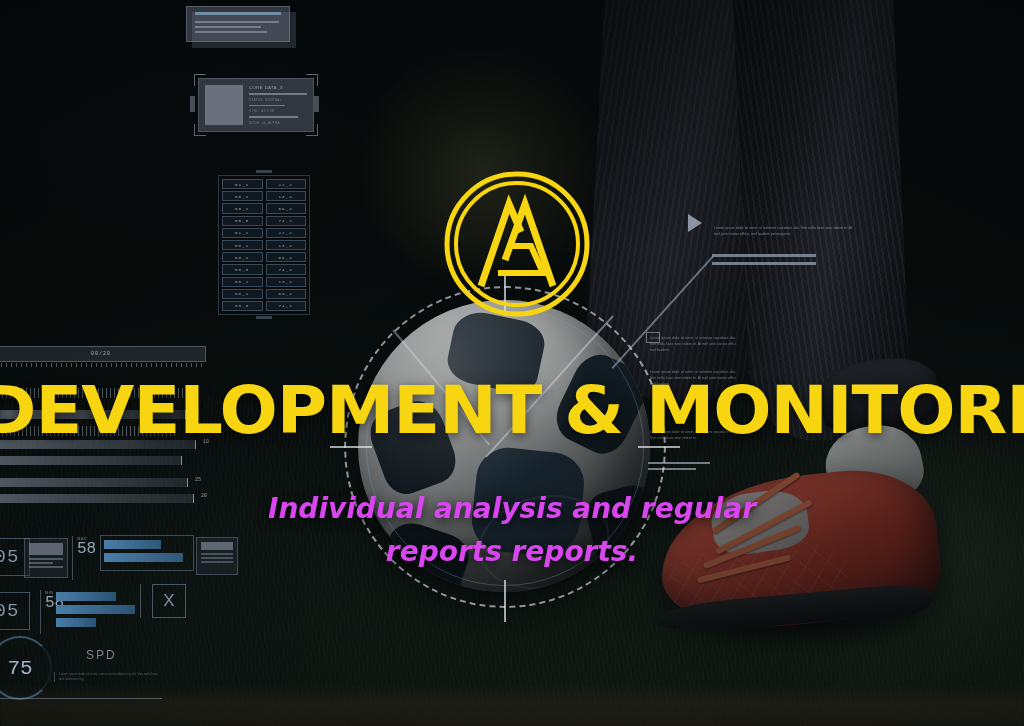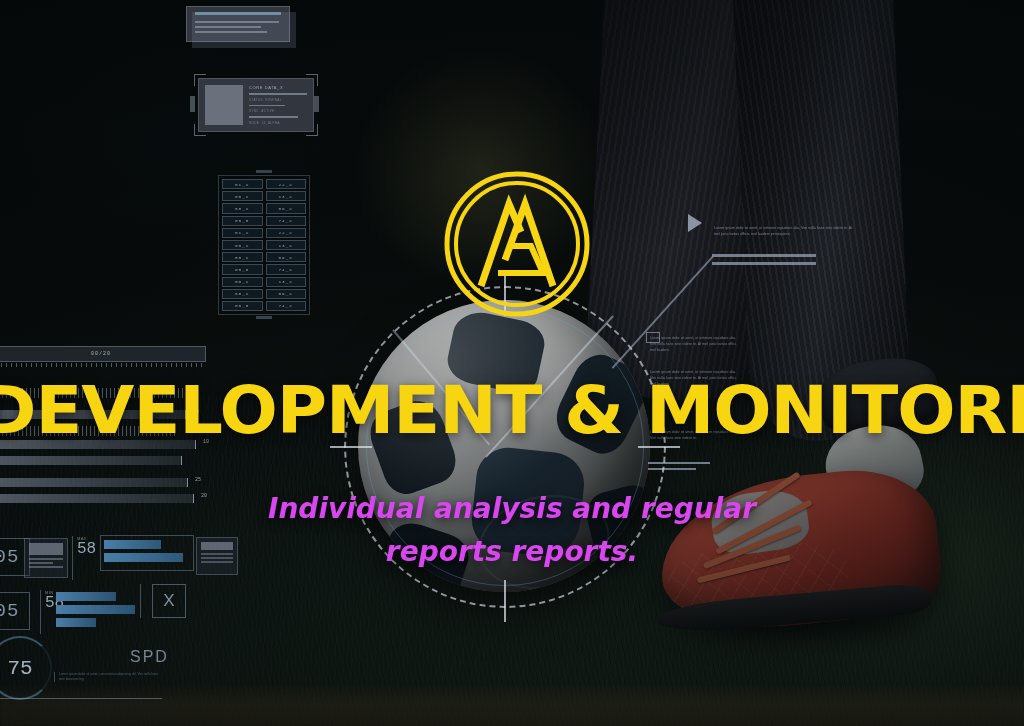--- a/index.html
+++ b/index.html
@@ -326,21 +326,21 @@
     position:absolute; left:-12px; top:636px; width:64px; height:64px;
     border-radius:50%;
     border:2px solid rgba(90,140,180,.55);
     border-right-color:rgba(90,140,180,.12);
     display:flex; align-items:center; justify-content:center;
     color:rgba(185,205,224,.85); font-size:21px;
     font-family:"Liberation Mono", monospace;
   }
   .spd-label{
     position:absolute; left:86px; top:648px;
-    color:rgba(185,200,218,.62); font-size:16px; letter-spacing:2px;margin-left:44px;
+    color:rgba(185,200,218,.62); font-size:12px; letter-spacing:2px;
   }
   .spd-note{
     position:absolute; left:54px; top:672px; width:110px;
     font-size:3.2px; line-height:1.5; color:rgba(160,175,195,.45);
     border-left:1px solid rgba(150,170,195,.35); padding-left:4px;
   }
   .base-rule{ position:absolute; left:-10px; top:698px; width:172px; height:1px; background:rgba(150,170,195,.45); }
   .co-arrow{
     position:absolute; width:0; height:0;
     border-top:9px solid transparent; border-bottom:9px solid transparent;

